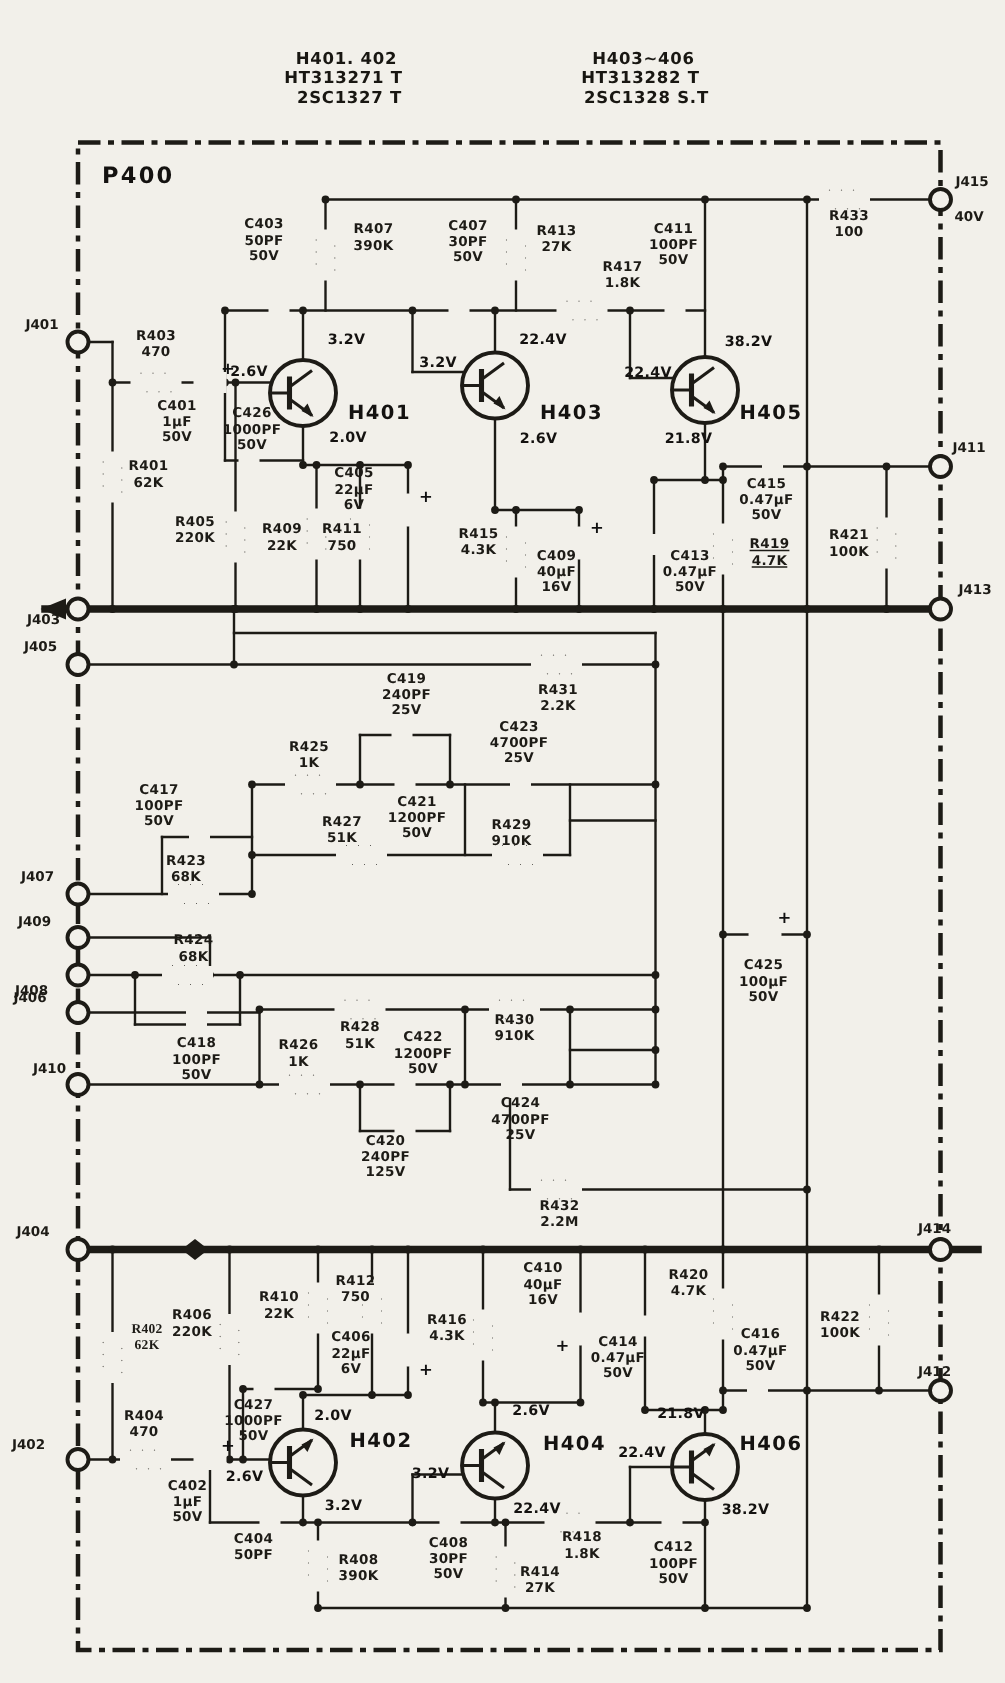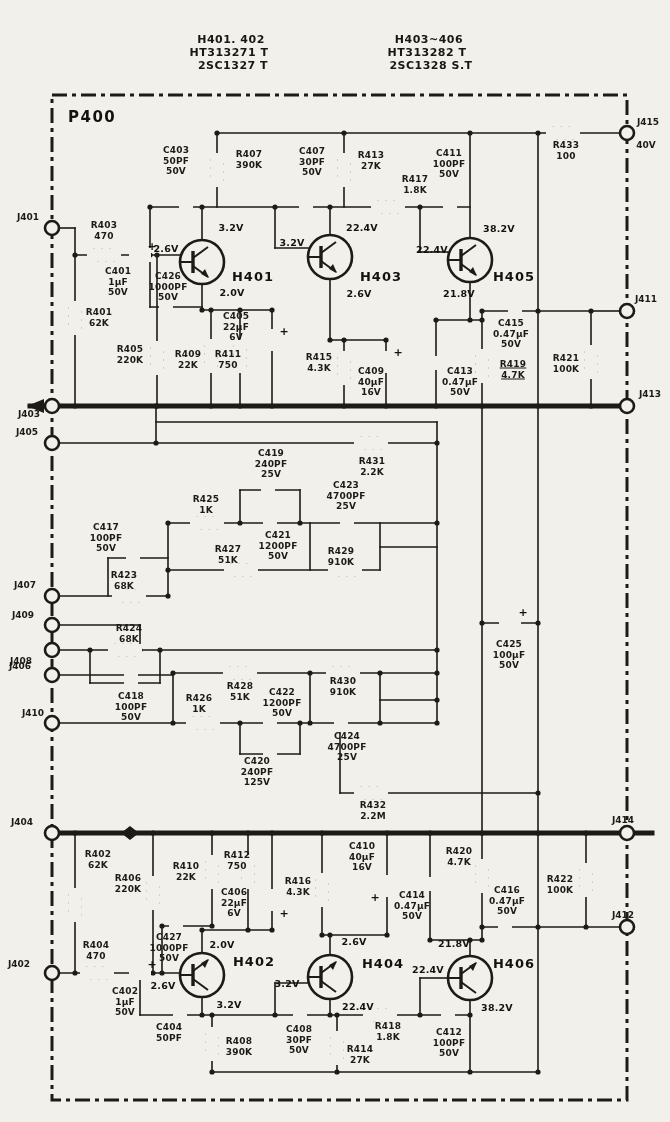--- a/index.html
+++ b/index.html
@@ -691,21 +691,21 @@
       <div class="lbl" style="left: 128px; top: 883px;">R406
 220K</div>
       <div class="lbl" style="left: 186px; top: 871px;">R410
 22K</div>
       <div class="lbl" style="left: 237px; top: 860px;">R412
 750</div>
       <div class="lbl" style="left: 234px; top: 903px;">C406
 22μF
 6V</div>
       <div class="plus" style="left: 284px; top: 913px;">+</div>
-      <div class="lbl" style="left: 98px; top: 859px;">R402
+      <div class="lbl" style="left: 98px; top: 891px; font-family: Liberation Serif, serif;">R402
 62K</div>
       <div class="lbl" style="left: 96px; top: 950px;">R404
 470</div>
       <div class="lbl" style="left: 125px; top: 1002px;">C402
 1μF
 50V</div>
       <div class="plus" style="left: 152px; top: 964px;">+</div>
       <div class="lbl" style="left: 169px; top: 948px;">C427
 1000PF
 50V</div>

